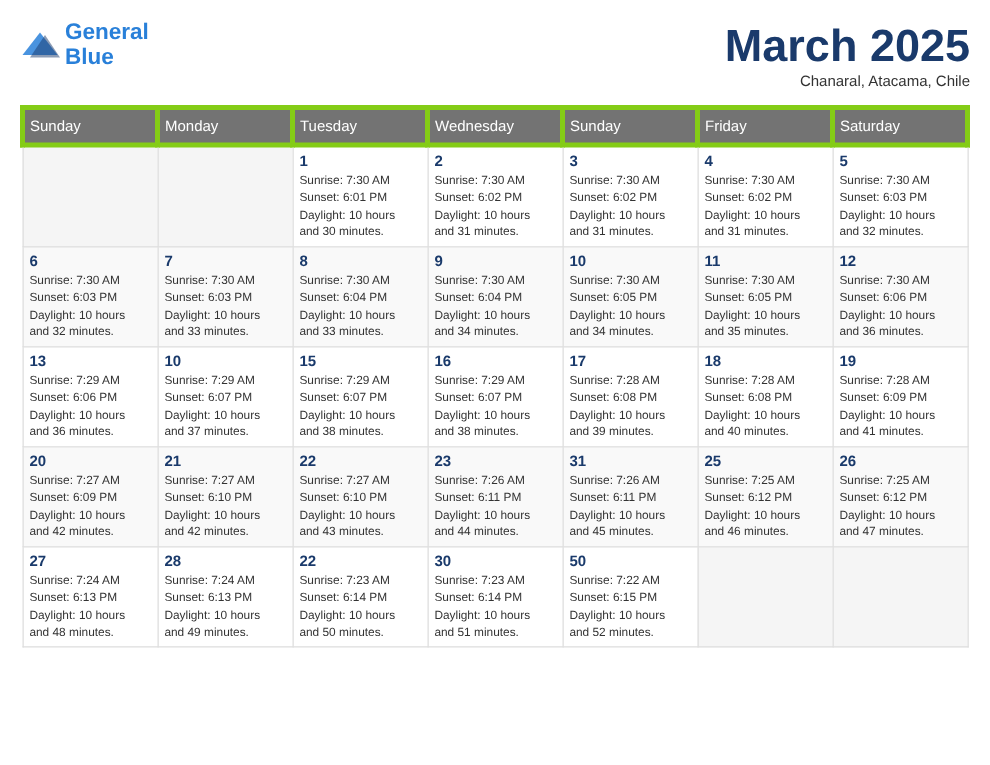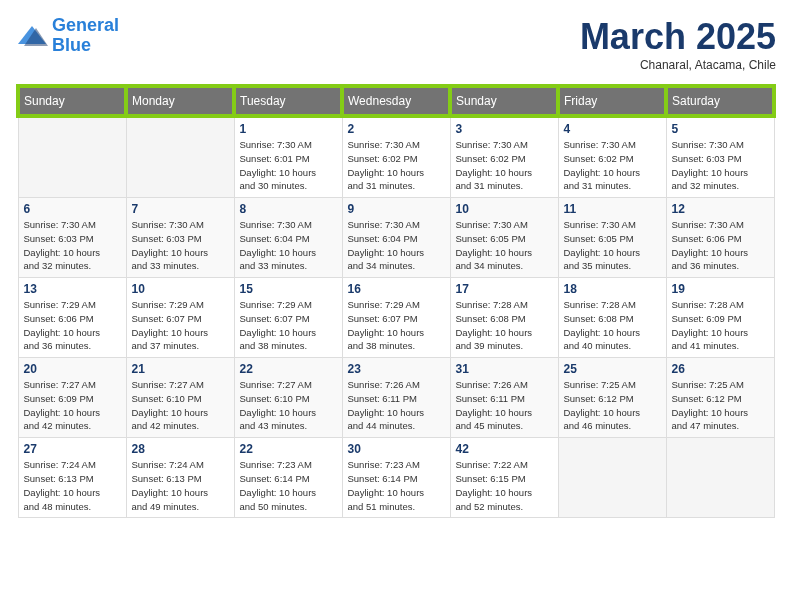--- a/index.html
+++ b/index.html
@@ -339,21 +339,21 @@
 and 50 minutes.</div>
         </td>
         <td>
           <span class="day-number">30</span>
           <div class="day-info" style="white-space: pre-line;">Sunrise: 7:23 AM
 Sunset: 6:14 PM
 Daylight: 10 hours
 and 51 minutes.</div>
         </td>
         <td>
-          <span class="day-number">42</span>
+          <span class="day-number">50</span>
           <div class="day-info" style="white-space: pre-line;">Sunrise: 7:22 AM
 Sunset: 6:15 PM
 Daylight: 10 hours
 and 52 minutes.</div>
         </td>
         <td class="empty-cell"></td>
         <td class="empty-cell"></td>
       </tr>
     </tbody>
 </table>

